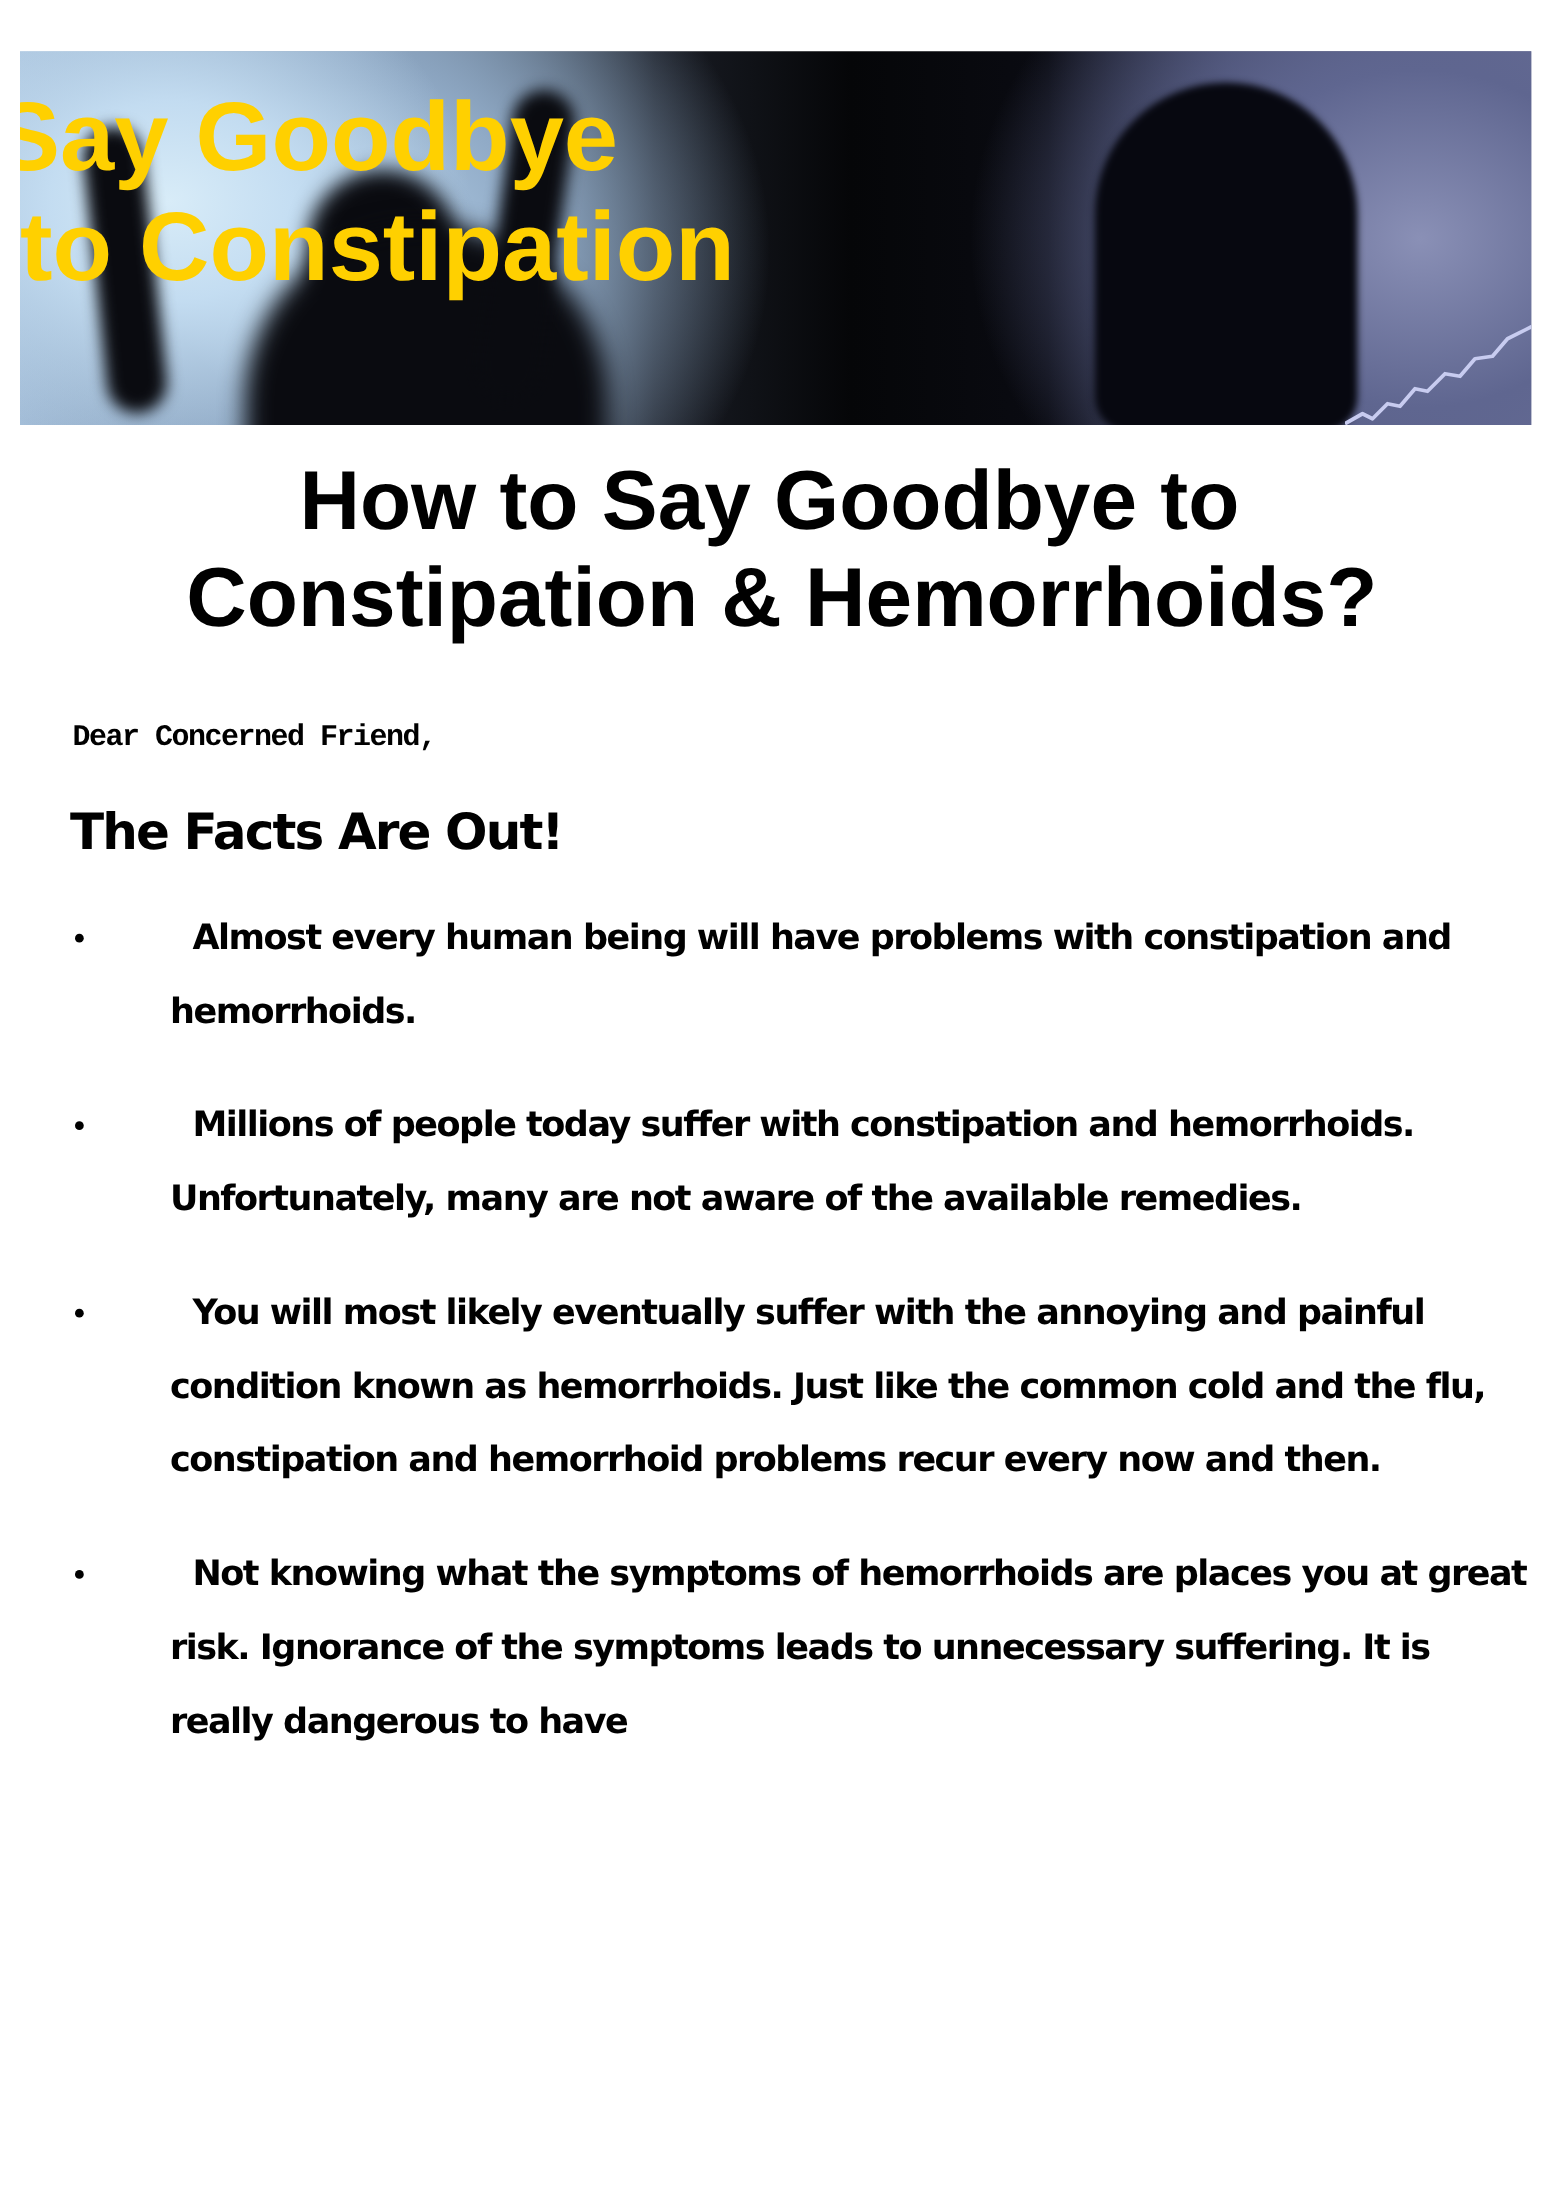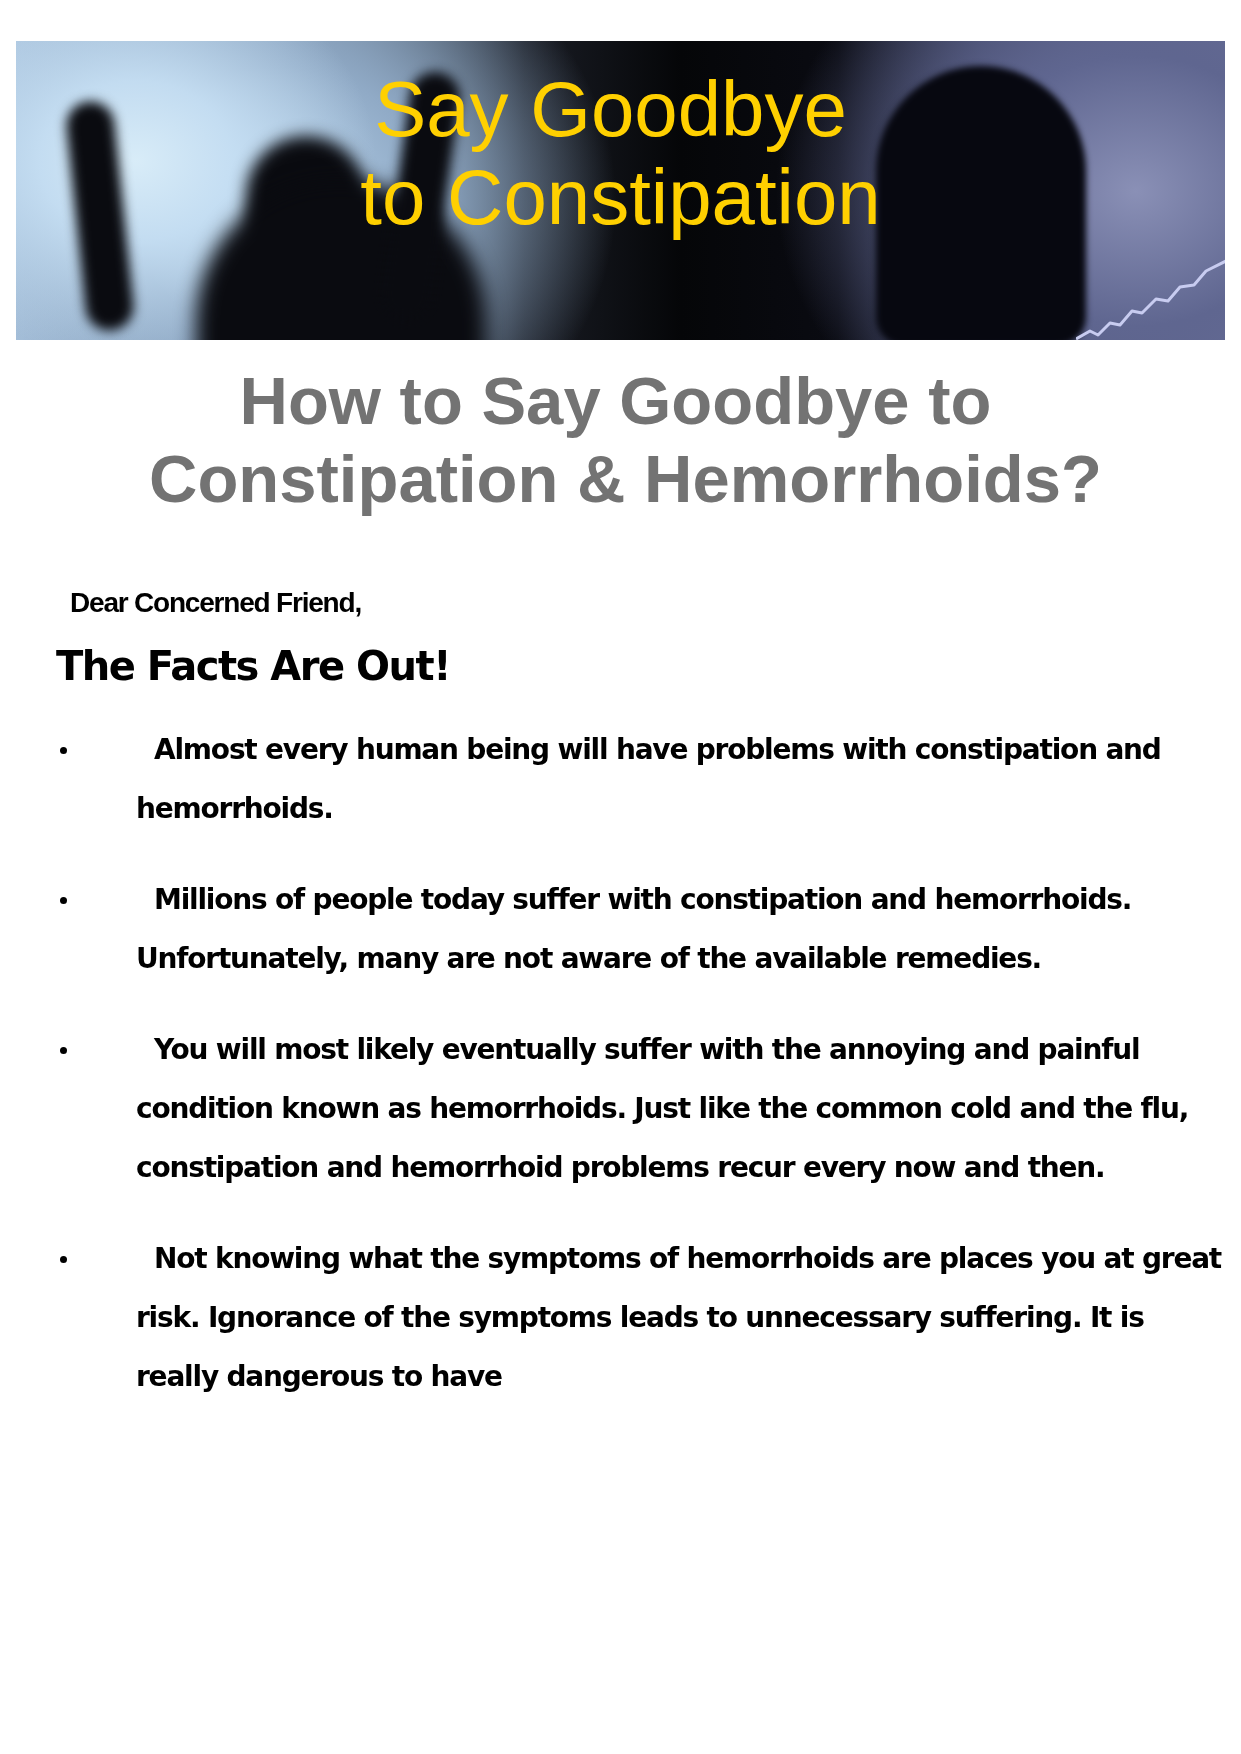--- a/index.html
+++ b/index.html
@@ -54,56 +54,55 @@
       background: #070810; filter: blur(3px);
     }
     .lightning {
       position: absolute;
       left: 1060px; top: 210px; width: 150px; height: 90px;
     }
     .banner-title {
       position: absolute;
       left: 0; right: 0; top: 24px;
       margin: 0;
-      text-align: center;
       font-family: "Liberation Sans", sans-serif;
-      font-weight: normal;
+      font-weight: bold;
       font-size: 78px;
       line-height: 88px;
       color: #ffd000;
       padding-left: 0px;
     }
     .banner-title span { display: block; }
     .banner-title .l1 { margin-left: -20px; }
     .banner-title .l2 { margin-left: 0px; }
     .banner-title .l3 { margin-left: 20px; }
 
     
     .headline {
       position: absolute;
       left: 40px; right: 30px; top: 362px;
       margin: 0;
       text-align: center;
       font-family: "Liberation Sans", sans-serif;
       font-weight: bold;
       font-size: 67px;
       line-height: 78px;
-      color: #737373;
+      color: #000000;
     }
     .headline span { display: block; }
     .headline .l1 { margin-left: -20px; }
 
     
     .salutation {
       position: absolute;
       left: 58px; top: 574px;
-      margin: 12px;
-      font-family: Liberation Sans, sans-serif;
+      margin: 0;
+      font-family: Liberation Mono, monospace;
       font-weight: bold;
-      font-size: 28px;
+      font-size: 24px;
       letter-spacing: -1.2px;
       line-height: 34px;
     }
     .facts-heading {
       position: absolute;
       left: 56px; top: 643px;
       margin: 0;
       font-family: "DejaVu Sans", sans-serif;
       font-weight: bold;
       font-size: 40px;

